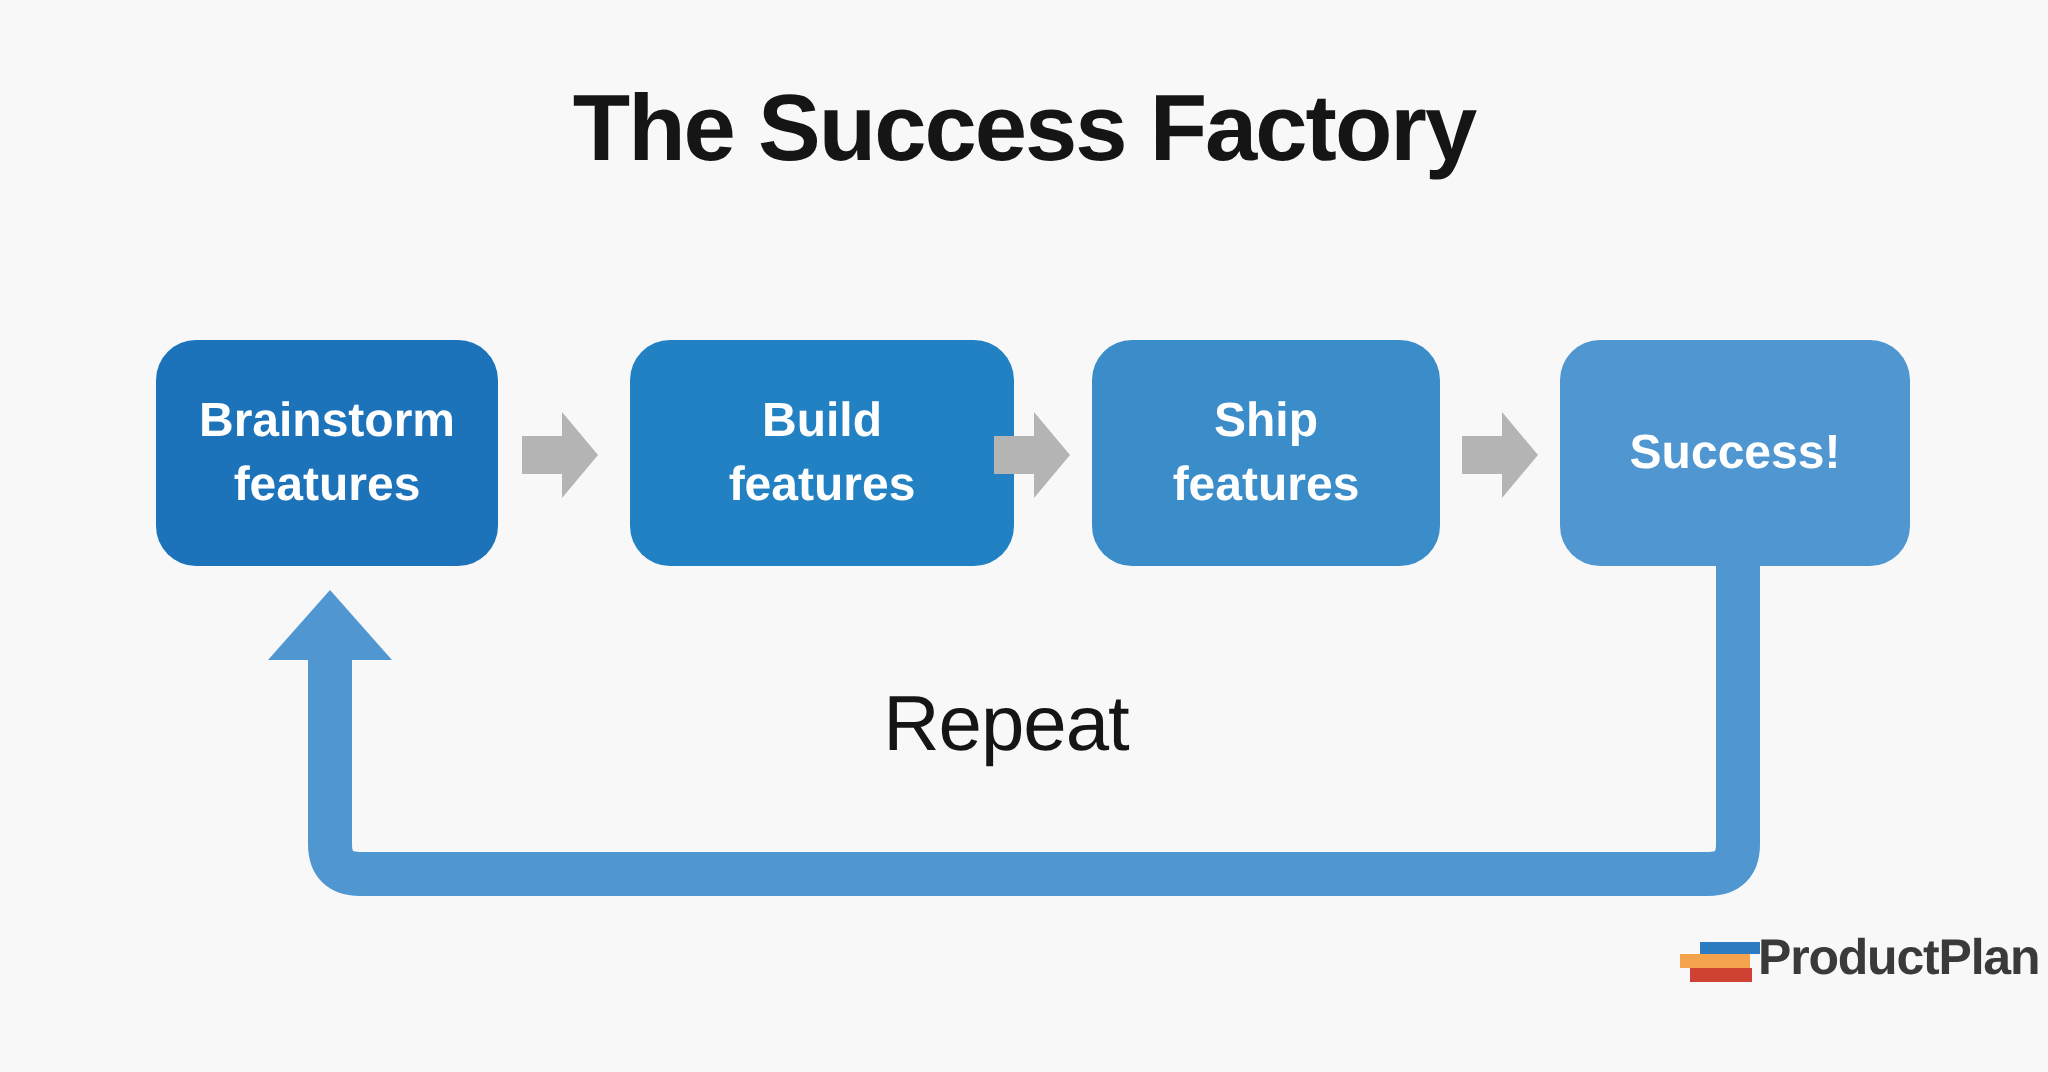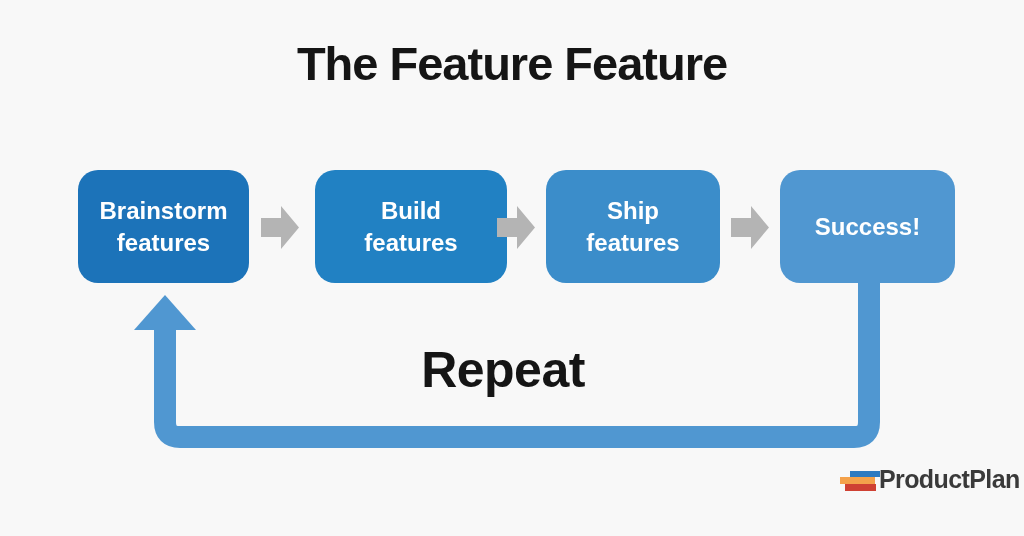--- a/index.html
+++ b/index.html
@@ -60,22 +60,22 @@
     left: 0; top: 0;
     width: 1024px; height: 536px;
     pointer-events: none;
   }
   .loop-label {
     position: absolute;
     left: 398px;
     top: 341px;
     width: 210px;
     text-align: center;
-    font-size: 50px;
-    font-weight: 700;
+    font-size: 39px;
+    font-weight: 400;
     letter-spacing: -0.5px;
     color: var(--title_text, #151515);
   }
   .logo {
     position: absolute;
     left: 838px;
     top: 462px;
     width: 176px;
     height: 34px;
   }
@@ -92,21 +92,21 @@
     letter-spacing: -0.6px;
     color: var(--logo_text, #3a3a3a);
     white-space: nowrap;
   }
 </style>
 </head>
 <body>
 
 <div class="canvas">
 
-  <h1 class="page-title">The Feature Feature</h1>
+  <h1 class="page-title">The Success Factory</h1>
 
   <svg class="loop-svg" viewBox="0 0 1024 536" xmlns="http://www.w3.org/2000/svg">
     <path d="M 869 282 L 869 422 Q 869 437 854 437 L 180 437 Q 165 437 165 422 L 165 326" fill="none" style="stroke: var(--loop_arrow, #5097d1);" stroke-width="22" stroke-linecap="butt"></path>
     <polygon points="134,330 196,330 165,295" style="fill: var(--loop_arrow, #5097d1);"></polygon>
   </svg>
 
   <div class="step-box step-1">
     <span>Brainstorm features</span>
   </div>
   <div class="step-box step-2">

